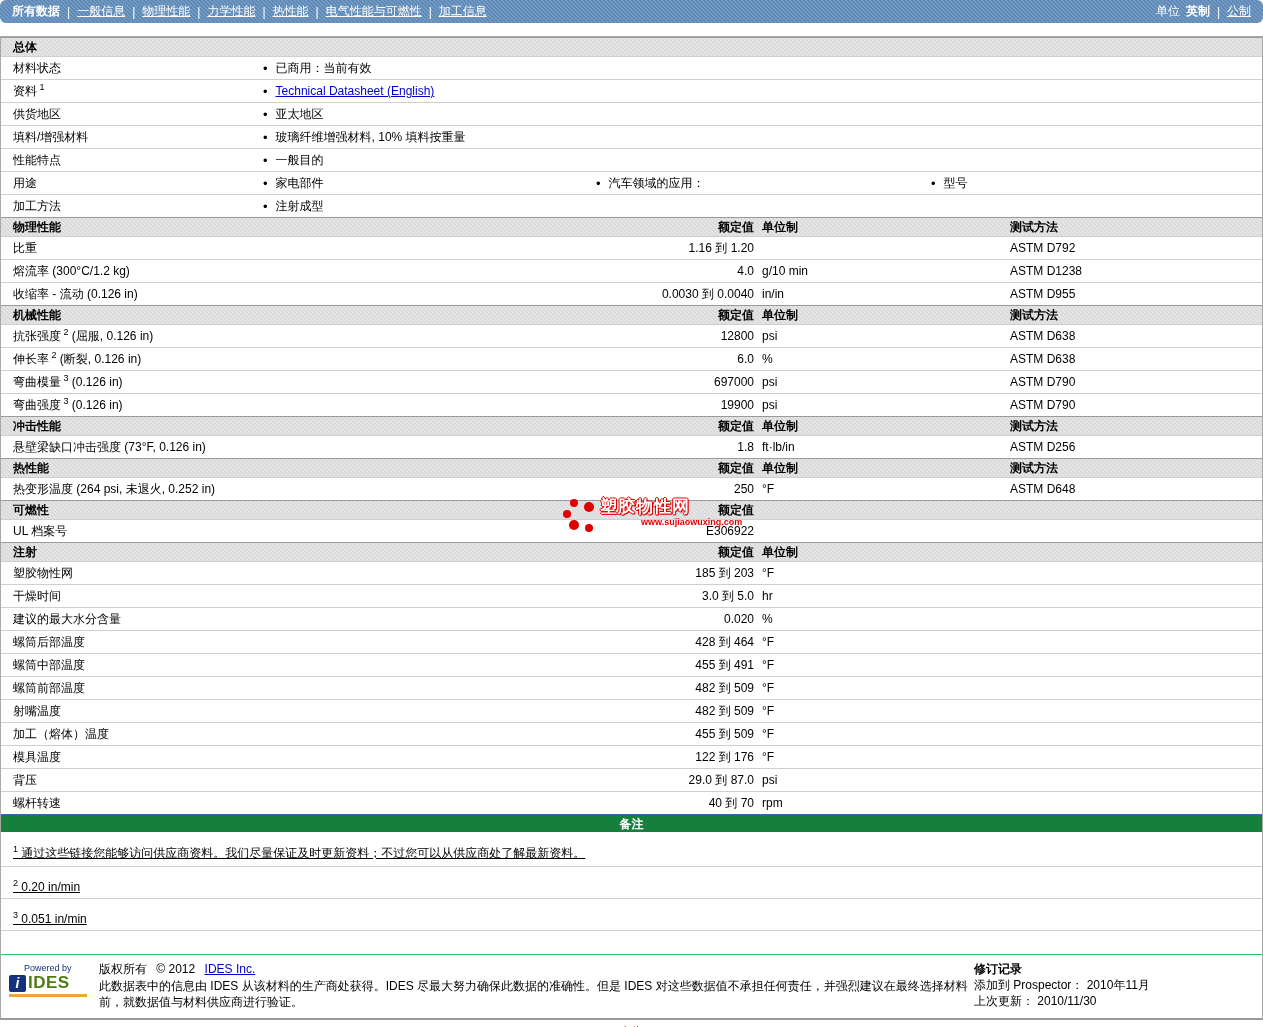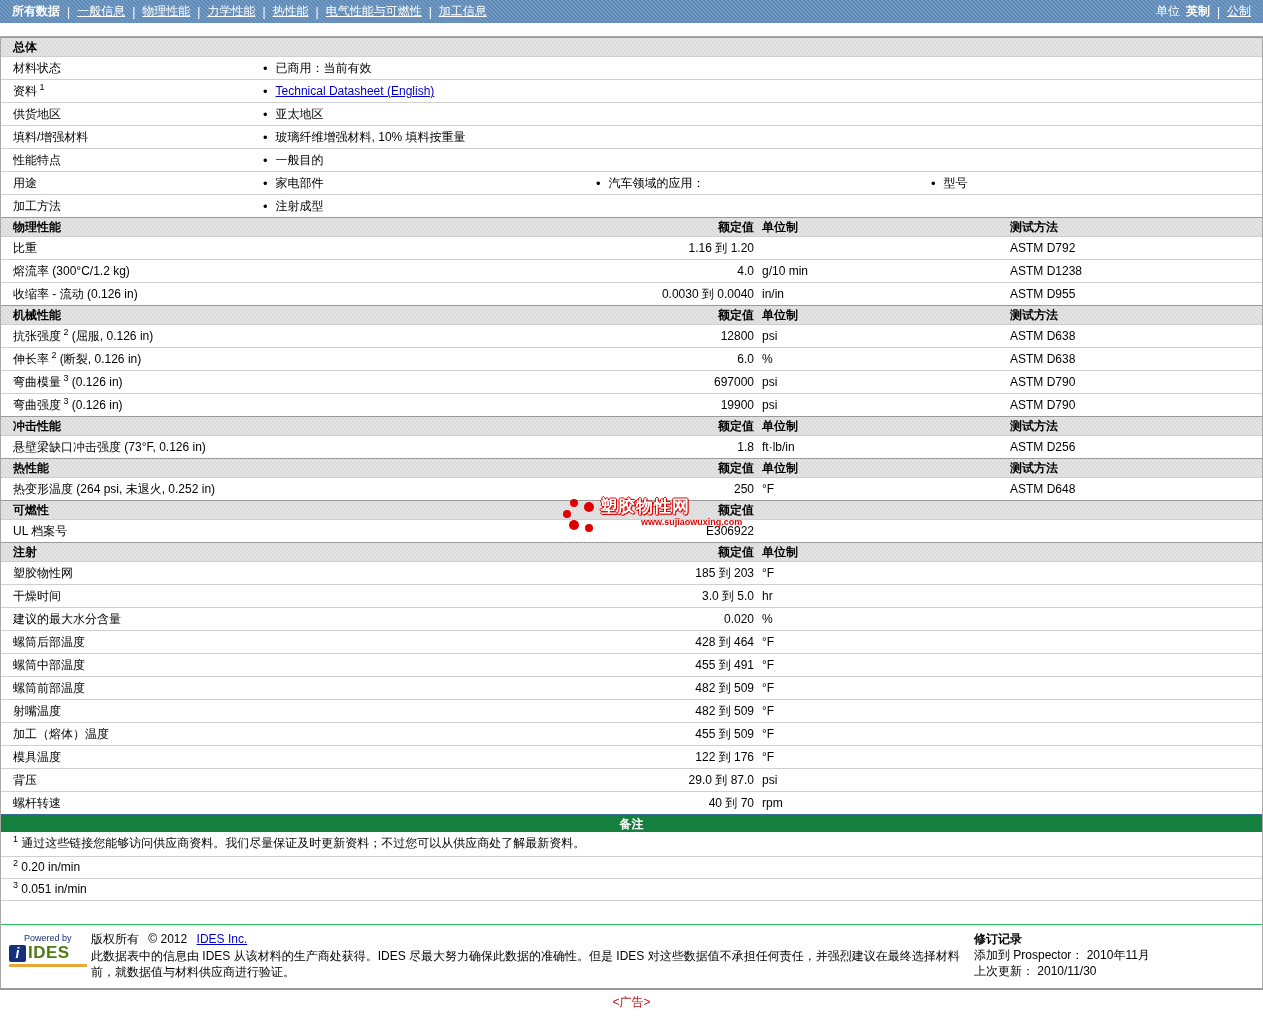--- a/index.html
+++ b/index.html
@@ -8,20 +8,21 @@
     width:1263px; height:1027px; overflow:hidden; position:relative;
     font-family:"Liberation Sans","DejaVu Sans",sans-serif; font-size:12px; color:#000;
   }
   
   .topnav {
     height:23px; display:flex; justify-content:space-between; align-items:center;
     padding:4px 12px; color:#fff;
     background-color:#5d89b8;
     background-image:linear-gradient(45deg, rgba(255,255,255,.14) 25%, transparent 25%, transparent 50%, rgba(255,255,255,.14) 50%, rgba(255,255,255,.14) 75%, transparent 75%);
     background-size:4px 4px;
+    border-radius:6px;
   }
   .nav-left, .nav-right { display:flex; align-items:center; white-space:nowrap; }
   .nav-current { font-weight:bold; }
   .nav-link { color:#fff; text-decoration:underline; cursor:pointer; }
   .nav-sep { margin:0 7px; }
   .nav-units-label { margin-right:6px; }
   .nav-unit-current { font-weight:bold; }
   
   .sheet { margin-top:13px; border:1px solid #a8a8a8; border-bottom:none; background:#fff; }
   .sec-bar, .p-header {
@@ -40,31 +41,31 @@
   .c-method { padding-left:6px; white-space:nowrap; }
   sup { font-size:9px; line-height:0; }
   
   .g-row { display:grid; grid-template-columns:250px 333px 335px 1fr; height:23px; align-items:center; border-top:1px solid #cfcfcf; }
   .g-name { padding-left:12px; white-space:nowrap; }
   .g-item { padding-left:12px; white-space:nowrap; display:flex; align-items:center; }
   .bullet { margin-right:8px; font-size:13px; line-height:1; }
   a.doc-link, a.text-link { color:#0000cc; text-decoration:underline; cursor:pointer; }
   
   .notes-bar { height:18px; line-height:18px; background:#15803d; color:#fff; font-weight:bold; text-align:center; border-top:1px solid #3a6a96; }
-  .note-row { border-top:1px solid #cfcfcf; padding:3px 12px 4px 12px; min-height:22px; }
+  .note-row { border-top:1px solid #cfcfcf; padding:13px 12px 4px 12px; min-height:22px;text-decoration:underline; }
   .note-row:first-child { border-top:none; }
   .notes-spacer { height:24px; border-top:1px solid #cfcfcf; }
   
   .footer { display:flex; border-top:1px solid #22c55e; padding:6px 8px 8px 8px; min-height:62px; }
   .ides-logo { width:78px; flex:0 0 78px; margin-top:2px; align-self:flex-start; border-bottom:3px solid #e8a838; padding-bottom:1px; }
   .pb { color:#14327c; font-size:9px; margin-left:15px; }
   .ides-row { display:flex; align-items:center; }
   .ides-i { display:inline-block; width:17px; height:17px; background:#14327c; color:#fff; font-style:italic; font-weight:bold; font-size:14px; text-align:center; line-height:17px; border-radius:2px; }
   .ides-txt { color:#4d7c0f; font-weight:bold; font-size:17px; letter-spacing:.5px; margin-left:2px; }
-  .footer-text { margin-left:4px; width:875px; line-height:16px; }
+  .footer-text { margin-left:12px; width:875px; line-height:16px; }
   .copyright-line { margin-bottom:1px; }
   .copyright-line .sp { margin-right:6px; }
   .revision { margin-left:auto; width:280px; line-height:16px; }
   .rev-title { font-weight:bold; }
   .divider { border-top:2px solid #9a9a9a; }
   .ad-strip { height:28px; text-align:center; padding-top:4px; color:#b91c1c; }
   
   .watermark { position:absolute; left:561px; top:495px; display:flex; align-items:flex-start; z-index:5; pointer-events:none; }
   .wm-textcol { margin-left:3px; }
   .wm-text { font-size:17px; font-weight:bold; letter-spacing:1px; color:#fff;

